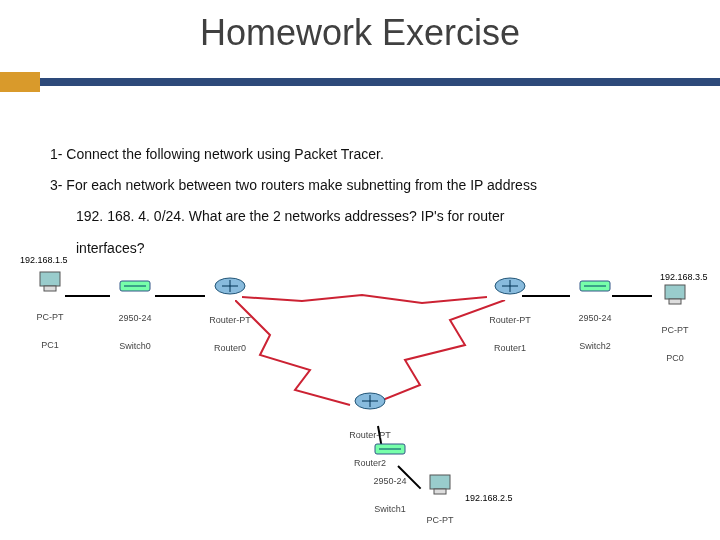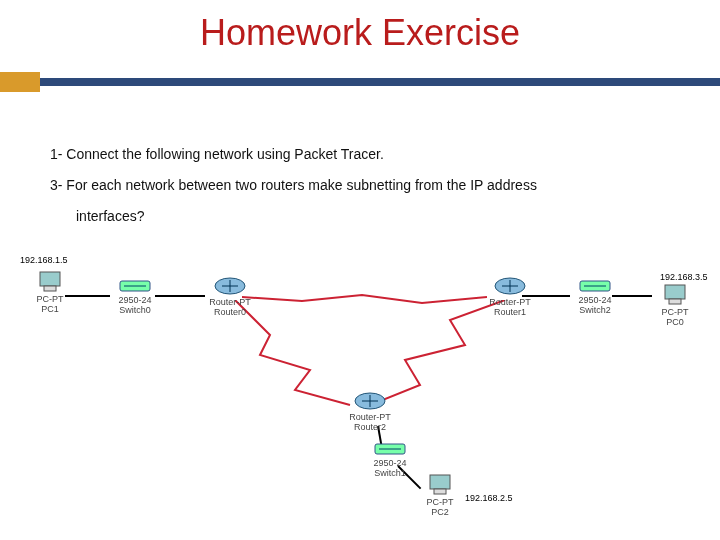--- a/index.html
+++ b/index.html
@@ -11,21 +11,21 @@
     overflow: hidden;
     position: relative;
   }
   .slide {
     position: relative;
     width: 720px;
     height: 540px;
   }
   .title {
     font-size: 36px;
-    color: #b91c1c;
+    color: #404040;
     text-align: center;
     padding-top: 12px;
     font-weight: 400;
   }
   .tab-bar {
     position: absolute;
     top: 72px;
     left: 0;
     width: 720px;
     height: 20px;
@@ -82,35 +82,36 @@
     position: absolute;
     background: #000;
     height: 2px;
     transform-origin: 0 50%;
   }
   .zig {
     position: absolute;
     transform-origin: 0 50%;
   }
   .pc-icon svg, .sw-icon svg, .rt-icon svg { display:block; margin:0 auto; }
-  .lbl { display:block; margin-top:1px; line-height:1.05; color:#444; }
+  .lbl { display:block; margin-top:19px; line-height:1.05; color:#444; }
 </style>
 </head>
 <body>
 
 <div class="slide">
   <div class="title">Homework Exercise</div>
   <div class="tab-bar">
     <div class="tab-orange"></div>
     <div class="tab-blue"></div>
   </div>
 
   <div class="content">
     <p>1- Connect the following network using Packet Tracer.</p>
     <p>3- For each network between two routers make subnetting from the IP address</p>
+    <p style="padding-left:26px">192. 168. 4. 0/24. What are the 2 networks addresses? IP's for router</p>
     <p style="padding-left:26px">interfaces?</p>
   </div>
 
   <div class="diagram">
 
     <div class="ip" style="left:10px; top:0px">192.168.1.5</div>
     <div class="ip" style="left:650px; top:17px">192.168.3.5</div>
     <div class="ip" style="left:455px; top:238px">192.168.2.5</div>
 
     <div class="link" style="left:55px; top:40px; width:45px"></div>

